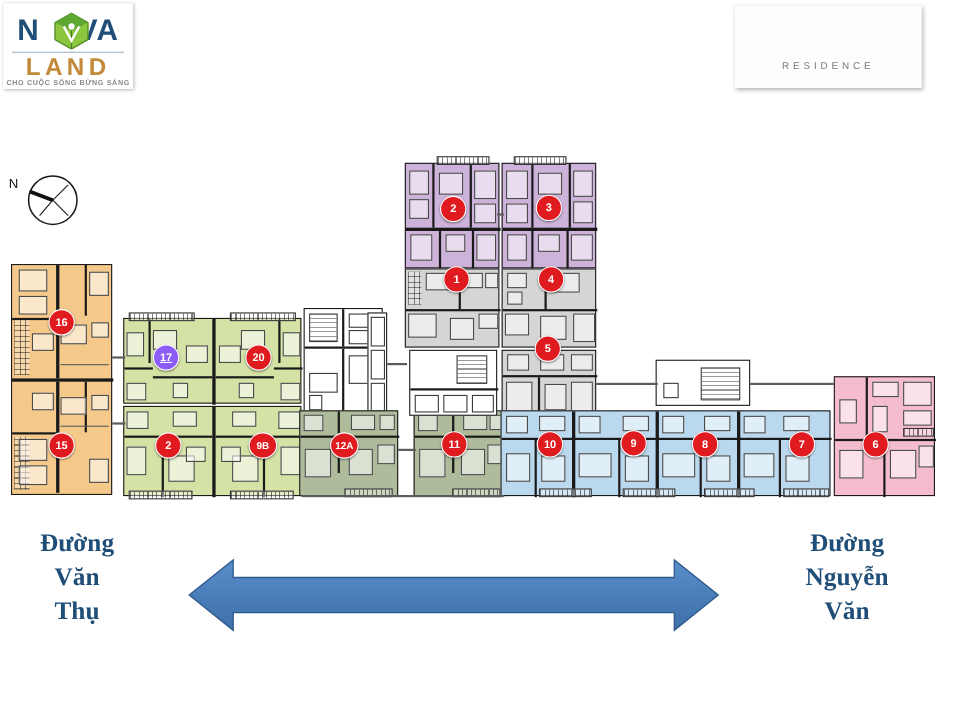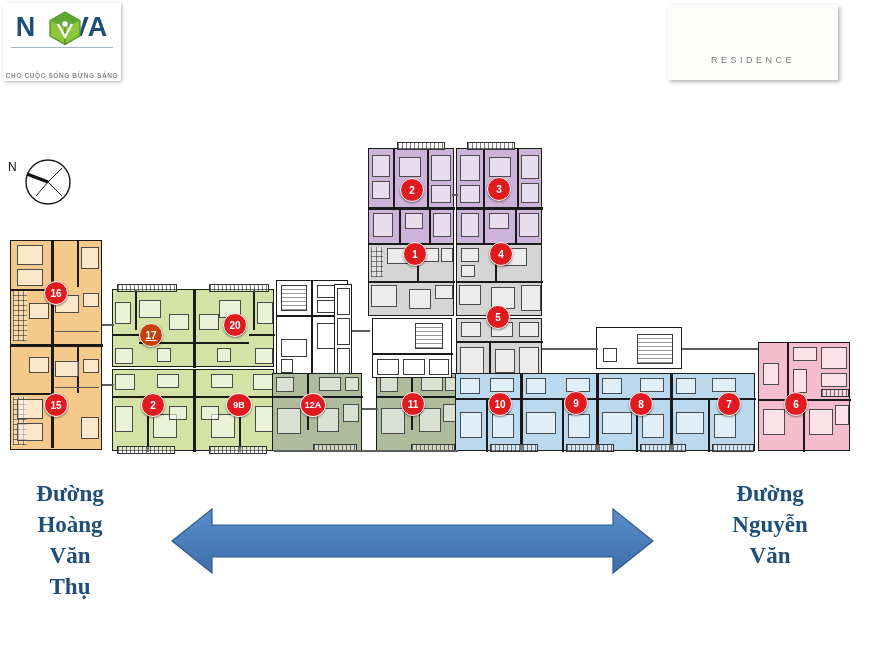--- a/index.html
+++ b/index.html
@@ -93,20 +93,21 @@
       <span class="nova-txt" style="padding-left:30px;">VA</span>
       <svg class="nova-cube" viewBox="0 0 32 34">
         <polygon points="16,1 31,9.5 31,25 16,33.5 1,25 1,9.5" fill="#8CC63F" stroke="#4C8C1E" stroke-width="1.2"></polygon>
         <polygon points="16,1 31,9.5 16,17 1,9.5" fill="#5FA733"></polygon>
         <path d="M16 17 L16 33.5" stroke="#3C7A18" stroke-width="1"></path>
         <path d="M9 13 L16 26 L23 13" fill="none" stroke="#ffffff" stroke-width="2.2"></path>
         <circle cx="16" cy="13" r="2.8" fill="#ffffff"></circle>
       </svg>
     </div>
     <div class="land-rule"></div>
+    <div class="land-txt">LAND</div>
     <div class="nova-tag">CHO CUỘC SỐNG BỪNG SÁNG</div>
   </div>
 
 
   <div class="logo-kingston">
     <div class="kingston-sub">RESIDENCE</div>
   </div>
 </div>
 
 <div class="compass-n">N</div>
@@ -364,42 +365,41 @@
   <div class="thin" style="left:352px;top:210px;width:18px;height:1.5px;"></div>
   <div class="thin" style="left:452px;top:74px;width:6px;height:1.5px;"></div>
   <div class="thin" style="left:362px;top:288px;width:16px;height:1.5px;"></div>
   <div class="thin" style="left:542px;top:228px;width:56px;height:1.5px;"></div>
   <div class="thin" style="left:682px;top:228px;width:76px;height:1.5px;"></div>
   <div class="thin" style="left:274px;top:330px;width:184px;height:1.5px;"></div>
 
   <div id="markers">
       <div class="marker" style="left: 44px; top: 161px; background: rgb(224, 27, 32);">16</div>
       <div class="marker" style="left: 44px; top: 273px; background: rgb(224, 27, 32);">15</div>
-      <div class="marker" style="left: 139px; top: 203px; background: #c2410c; text-decoration: underline;">17</div>
+      <div class="marker" style="left: 139px; top: 193px; background: #8b5cf6; text-decoration: underline;">17</div>
       <div class="marker" style="left: 223px; top: 193px; background: rgb(224, 27, 32);">20</div>
       <div class="marker" style="left: 141px; top: 273px; background: rgb(224, 27, 32);">2</div>
       <div class="marker wide" style="left: 226px; top: 273px; background: rgb(224, 27, 32);">9B</div>
       <div class="marker wide" style="left: 300px; top: 273px; background: rgb(224, 27, 32);">12A</div>
       <div class="marker" style="left: 401px; top: 272px; background: rgb(224, 27, 32);">11</div>
       <div class="marker" style="left: 400px; top: 58px; background: rgb(224, 27, 32);">2</div>
       <div class="marker" style="left: 487px; top: 57px; background: rgb(224, 27, 32);">3</div>
       <div class="marker" style="left: 403px; top: 122px; background: rgb(224, 27, 32);">1</div>
       <div class="marker" style="left: 489px; top: 122px; background: rgb(224, 27, 32);">4</div>
       <div class="marker" style="left: 486px; top: 185px; background: rgb(224, 27, 32);">5</div>
       <div class="marker" style="left: 488px; top: 272px; background: rgb(224, 27, 32);">10</div>
       <div class="marker" style="left: 564px; top: 271px; background: rgb(224, 27, 32);">9</div>
       <div class="marker" style="left: 629px; top: 272px; background: rgb(224, 27, 32);">8</div>
       <div class="marker" style="left: 717px; top: 272px; background: rgb(224, 27, 32);">7</div>
       <div class="marker" style="left: 784px; top: 272px; background: rgb(224, 27, 32);">6</div>
     </div>
 </div>
 
 <div class="street street-left" id="street-left">
     <div>Đường</div>
-    <div>Hoàng</div>
     <div>Văn</div>
     <div>Thụ</div>
   </div>
 <div class="street street-right" id="street-right">
     <div>Đường</div>
     <div>Nguyễn</div>
     <div>Văn</div>
   </div>
 
 <svg class="arrow" viewBox="0 0 485 72">

